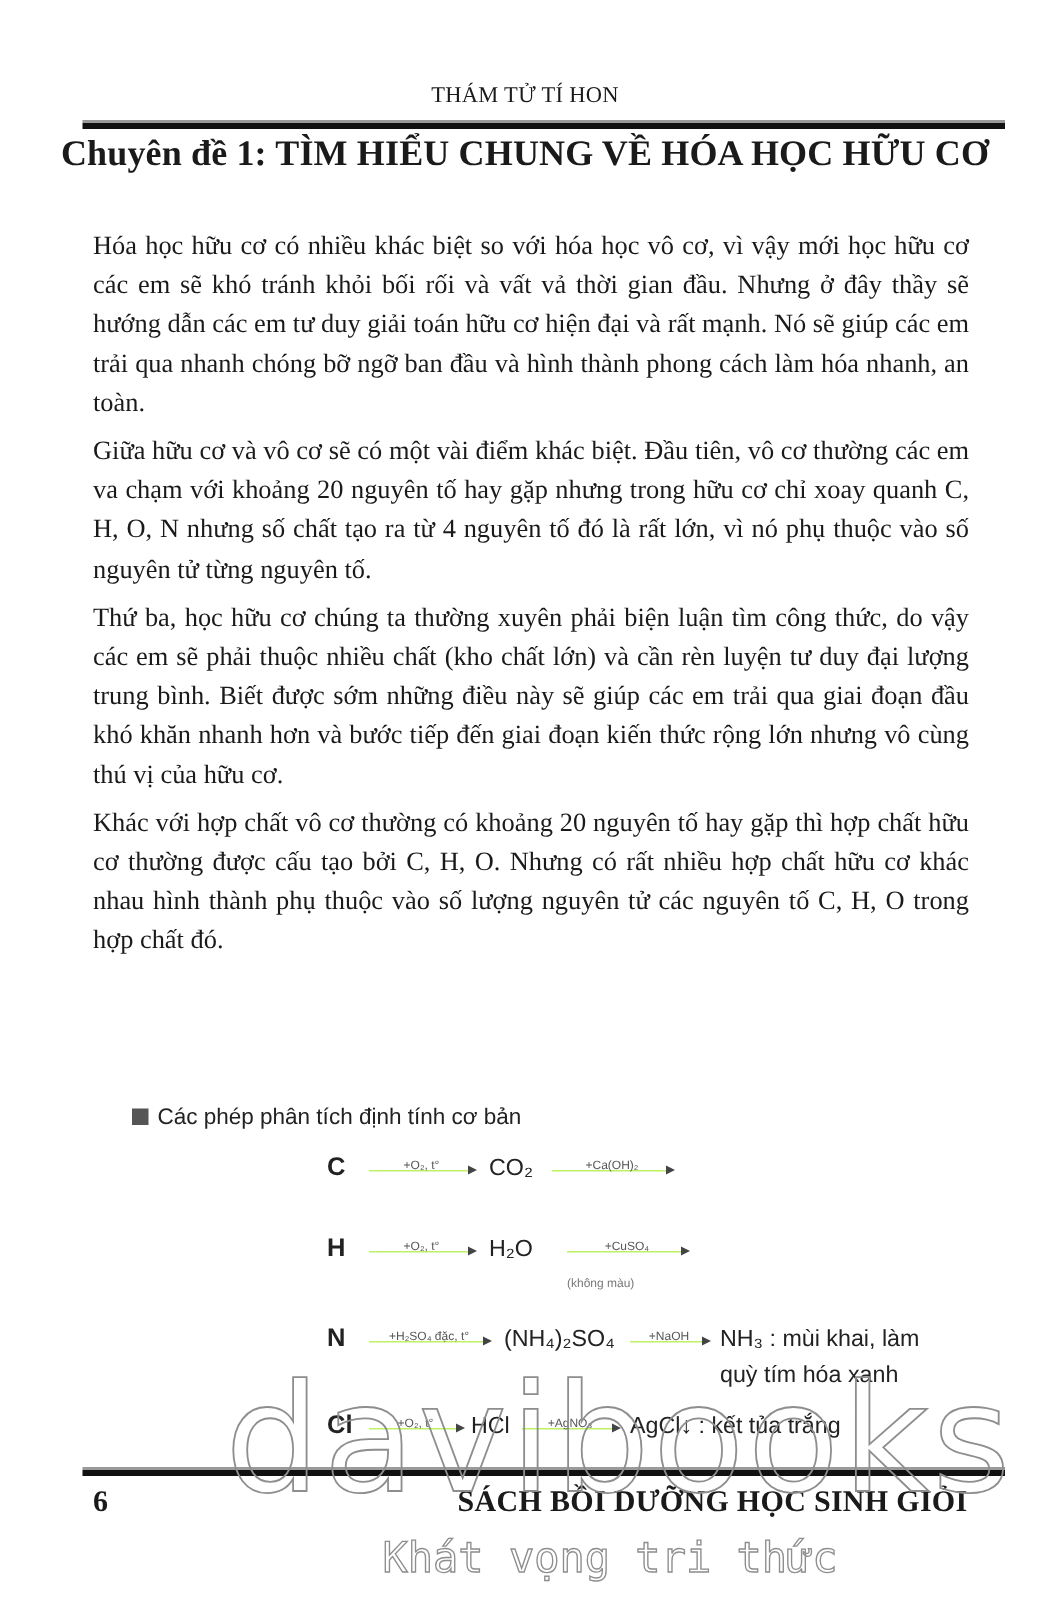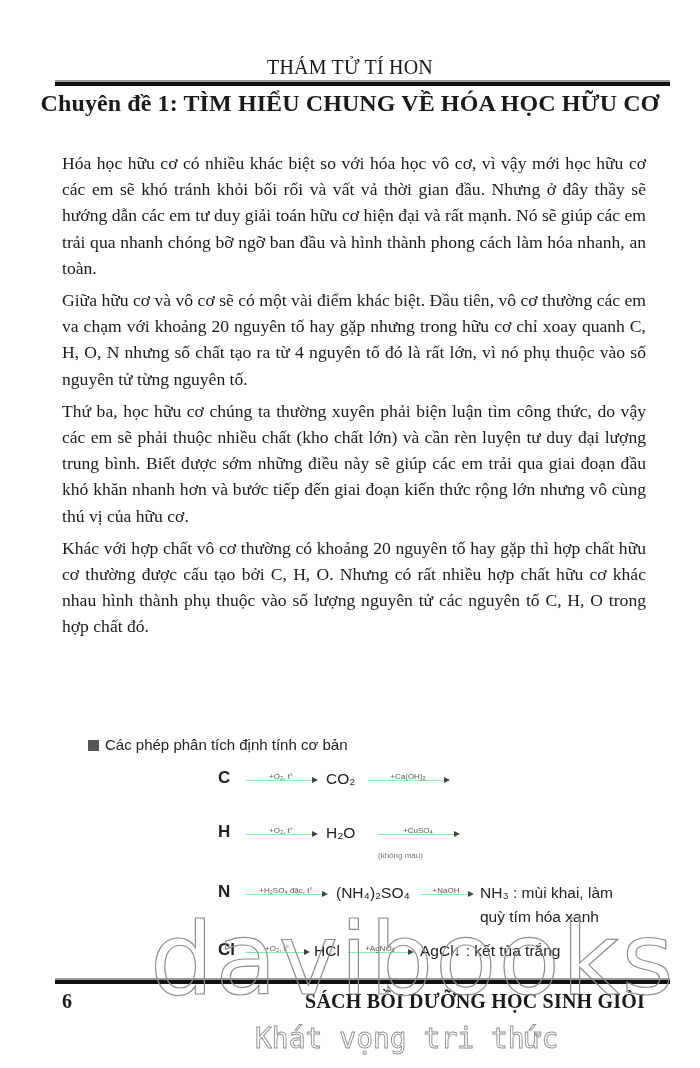--- a/index.html
+++ b/index.html
@@ -2,21 +2,21 @@
 <html><head>
 <meta charset="utf-8">
 <style>
   html, body { margin: 0; padding: 0; }
   body {
     width: 700px; height: 1068px; background: #ffffff; position: relative; overflow: hidden;
     font-family: "Liberation Serif", "DejaVu Serif", serif; color: #1a1a1a;
   }
   .running-head {
     position: absolute; top: 56px; left: 0; width: 700px; text-align: center;
-    font-size: 20px; font-weight: normal; letter-spacing: 0.2px;
+    font-size: 15px; font-weight: normal; letter-spacing: 0.2px;
   }
   .rule {
     position: absolute; left: 55px; width: 615px; height: 6px;
     background: linear-gradient(#9a9a9a 0, #9a9a9a 2px, #111 2px, #111 6px);
   }
   .rule.top { top: 80px; }
   .rule.bottom { top: 978px; }
   .chapter-title {
     position: absolute; top: 90px; left: 0; width: 700px; text-align: center;
     font-size: 24px; font-weight: bold; letter-spacing: 0.1px;
@@ -33,21 +33,21 @@
   }
   .scheme-title { position: absolute; left: 0; top: 0; font-size: 15px; }
   .scheme-title .sq { display: inline-block; width: 11px; height: 11px; background: #555; margin-right: 6px; vertical-align: -1px; }
   .compound-label {
     position: absolute; left: 0; top: 100px; width: 100px; text-align: center;
     font-weight: bold; font-size: 15.5px; line-height: 21px;
   }
   .row { position: absolute; left: 130px; height: 30px; font-size: 15.5px; white-space: nowrap; }
   .row .el { position: absolute; left: 0; top: 2px; font-weight: bold; font-size: 17px; }
   .row .arrow {
-    position: absolute; top: 14px; height: 1px; background: #86efac;
+    position: absolute; top: 14px; height: 1px; background: #bef264;
   }
   .row .arrow::after {
     content: ""; position: absolute; right: -2px; top: -3px;
     border-left: 6px solid #444; border-top: 3.5px solid transparent; border-bottom: 3.5px solid transparent;
   }
   .row .lbl { position: absolute; top: -8px; font-size: 8px; color: #555; text-align: center; width: 100%; }
   .row .lbl2 { position: absolute; top: 17px; font-size: 8px; color: #777; width: 100%; }
   .row .sp { position: absolute; top: 4px; }
   .row .desc2 { position: absolute; top: 28px; }
   .page-number { position: absolute; left: 62px; top: 990px; font-size: 20px; font-weight: bold; }

